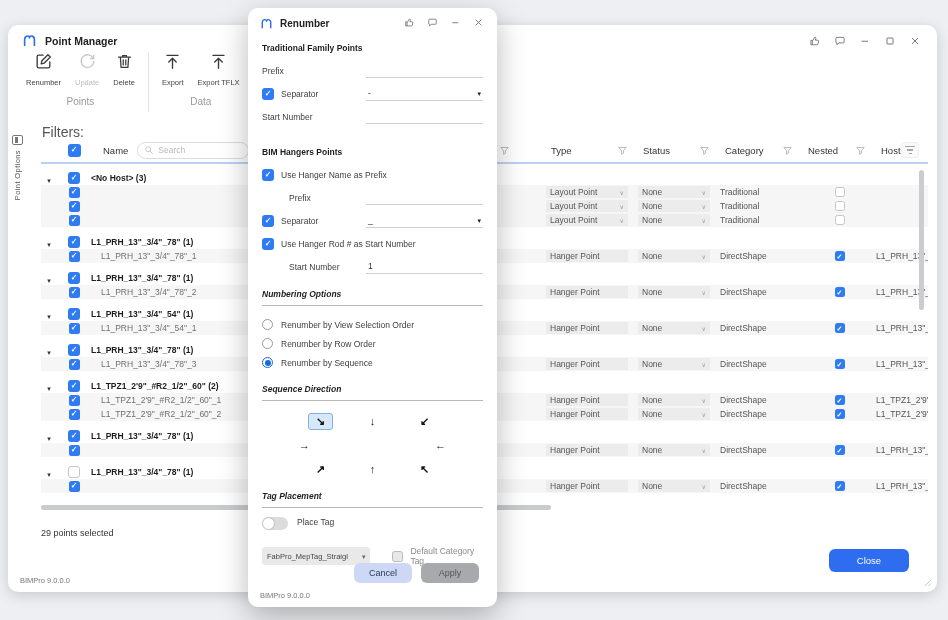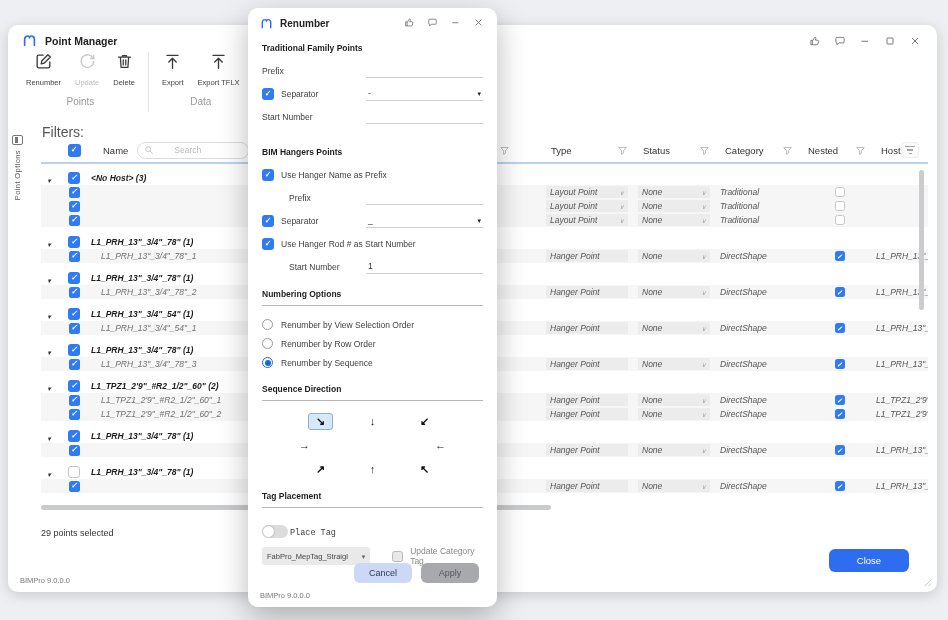--- a/index.html
+++ b/index.html
@@ -42,31 +42,31 @@
   
   .table { position:absolute; left:33px; top:113px; width:887px; }
   .trow { display:grid; grid-template-columns:16px 34px 455px 92px 82px 83px 73px 52px; align-items:center; }
   .thead { height:26px; border-bottom:2px solid #b9d2f3; }
   .th { display:flex; align-items:center; font-size:9.5px; color:#333; justify-content:space-between; padding-right:10px; }
   .th .thlbl { padding-left:5px; }
   .th-name { justify-content:flex-start; gap:9px; padding-left:12px; }
   .th-name .funnel { margin-left:auto; margin-right:26px; }
   .funnel { width:11px; height:11px; display:flex; }
   .searchbox { width:112px; height:17px; border:1px solid #dcdcdc; border-radius:9px; background:#fff;
-     display:flex; align-items:center; gap:20px; padding:0 6px; }
+     display:flex; align-items:center; gap:4px; padding:0 6px; }
   .searchbox svg { width:10px; height:10px; flex:none; }
   .searchbox input { border:none; outline:none; width:100%; font-size:8.5px; color:#333; background:transparent;
      font-family:"Liberation Sans", sans-serif; }
   .searchbox input::placeholder { color:#b9b9b9; }
   .lines-ico { width:16px; height:14px; background:#fafafa; border-radius:3px; display:flex; flex-direction:column;
      align-items:center; justify-content:center; gap:2px; box-shadow:0 0 0 1px #f0f0f0; }
   .lines-ico i { display:block; height:1.2px; background:#a2a6ab; }
   .lines-ico i:nth-child(1){width:10px;} .lines-ico i:nth-child(2){width:6px;} .lines-ico i:nth-child(3){width:3px;}
 
-  .rows { margin-top:5px;font-style:italic; }
+  .rows { margin-top:5px; }
   .group-block { margin-bottom:6px; }
   .grow { height:16px; background:#fff; }
   .crow { height:14px; background:#f6f6f7; }
   .cell-exp { display:flex; justify-content:center; }
   .exp::after { content:"▾"; font-size:7px; color:#333; }
   .cell-cb { display:flex; justify-content:center; }
   .cell-name { font-size:8.5px; white-space:nowrap; overflow:hidden; }
   .grow .cell-name { font-weight:700; color:#1c1c1c; }
   .crow .cell-name { color:#6f6f6f; padding-left:10px; }
   .cellbox { height:100%; display:flex; align-items:center; }
@@ -97,42 +97,42 @@
   
   .dialog { position:absolute; left:248px; top:8px; width:249px; height:599px; background:#fff;
      border-radius:10px; box-shadow:0 10px 30px rgba(0,0,0,.28); }
   .dlg-titlebar { position:absolute; left:12px; top:9px; display:flex; align-items:center; gap:7px; }
   .dlg-title { font-size:10px; font-weight:700; color:#222; }
   .dlg-controls { position:absolute; top:9px; right:13px; display:flex; align-items:center; gap:12px; }
   .dlg-controls .wc-ico { width:11px; height:11px; }
   .dlg-body { position:absolute; left:14px; right:14px; top:25px; }
 
   .sec-head { font-size:8.5px; font-weight:700; color:#1d1d1d; margin:10px 0 7px; }
-  .sec-head.ruled { border-bottom:1px solid #b9b9b9; padding-bottom:6px; margin-bottom:9px; }
+  .sec-head.ruled { border-bottom:1px solid #b9b9b9; padding-bottom:6px; margin-bottom:9px;font-style:italic; }
   .frow { display:grid; grid-template-columns:104px 1fr; align-items:center; min-height:21px; margin-bottom:2px; }
   .flabel { font-size:8.5px; color:#3d3d3d; display:flex; align-items:center; gap:7px; }
   .indent { padding-left:27px; }
   .uline { border-bottom:1px solid #cfcfcf; height:15px; display:flex; align-items:center;
      justify-content:space-between; font-size:8.5px; color:#333; padding:0 2px; }
   .caret::after { content:"▾"; font-size:7px; color:#222; }
   .frow-full { display:flex; align-items:center; gap:7px; min-height:21px; font-size:8.5px; color:#3d3d3d; margin-bottom:2px; }
 
   .rrow { display:flex; align-items:center; gap:8px; min-height:19px; font-size:8.5px; color:#3d3d3d; }
   .radio { width:11px; height:11px; border-radius:50%; border:1px solid #9a9a9a; flex:none;
      display:flex; align-items:center; justify-content:center; }
   .radio.sel { border:1.5px solid #1668e3; }
   .radio.sel::after { content:""; width:6px; height:6px; border-radius:50%; background:#1668e3; }
 
   .arrows { width:156px; margin:12px auto 2px; display:grid; grid-template-columns:repeat(3,1fr);
      row-gap:8px; justify-items:center; align-items:center; }
   .arrow { font-size:11px; color:#111; font-weight:700; line-height:1.4; }
   .arrow.selected { background:#d7e8f9; border:1px solid #85b1e2; border-radius:3px; padding:0 7px; }
   .shift-l { transform:translateX(-16px); } .shift-r { transform:translateX(16px); }
 
-  .togglerow { display:flex; align-items:flex-end; gap:2px; min-height:21px; font-size:8.5px; color:#3d3d3d;font-family:Liberation Mono, monospace; }
+  .togglerow { display:flex; align-items:flex-start; gap:9px; min-height:21px; font-size:8.5px; color:#3d3d3d; }
   .toggle { width:26px; height:13px; border-radius:7px; background:#dcdcdc; position:relative; flex:none; }
   .toggle .knob { position:absolute; left:1px; top:1px; width:11px; height:11px; border-radius:50%;
      background:#fff; box-shadow:0 0 2px rgba(0,0,0,.35); }
   .tagrow { display:flex; align-items:center; margin-top:8px; }
   .tagdd { width:118px; height:18px; background:#e9e9ea; border-radius:3px; display:flex; align-items:center;
      justify-content:space-between; padding:0 5px; font-size:7.5px; color:#444; }
   .tagdd .val { white-space:nowrap; overflow:hidden; }
   .tagdd .caret::after { color:#666; }
   .cb-dis { width:11px; height:11px; border-radius:2.5px; background:#e8e8e8; border:1px solid #b9b9b9;
      flex:none; margin-left:22px; }
@@ -844,21 +844,21 @@
           </span>
         <span>Place Tag</span>
       </div>
 
       <div class="tagrow">
         <div class="tagdd">
           <span class="val">FabPro_MepTag_Straigl</span>
           <span class="caret"></span>
         </div>
         <span class="cb-dis"></span>
-        <span class="dis-label">Update Category Tag</span>
+        <span class="dis-label">Default Category Tag</span>
       </div>
     </div>
 
     <div class="dlg-buttons">
       <div class="btn btn-cancel">Cancel</div>
       <div class="btn btn-apply">Apply</div>
     </div>
     <div class="dlg-version">BIMPro 9.0.0.0</div>
   </div>
 </div>

